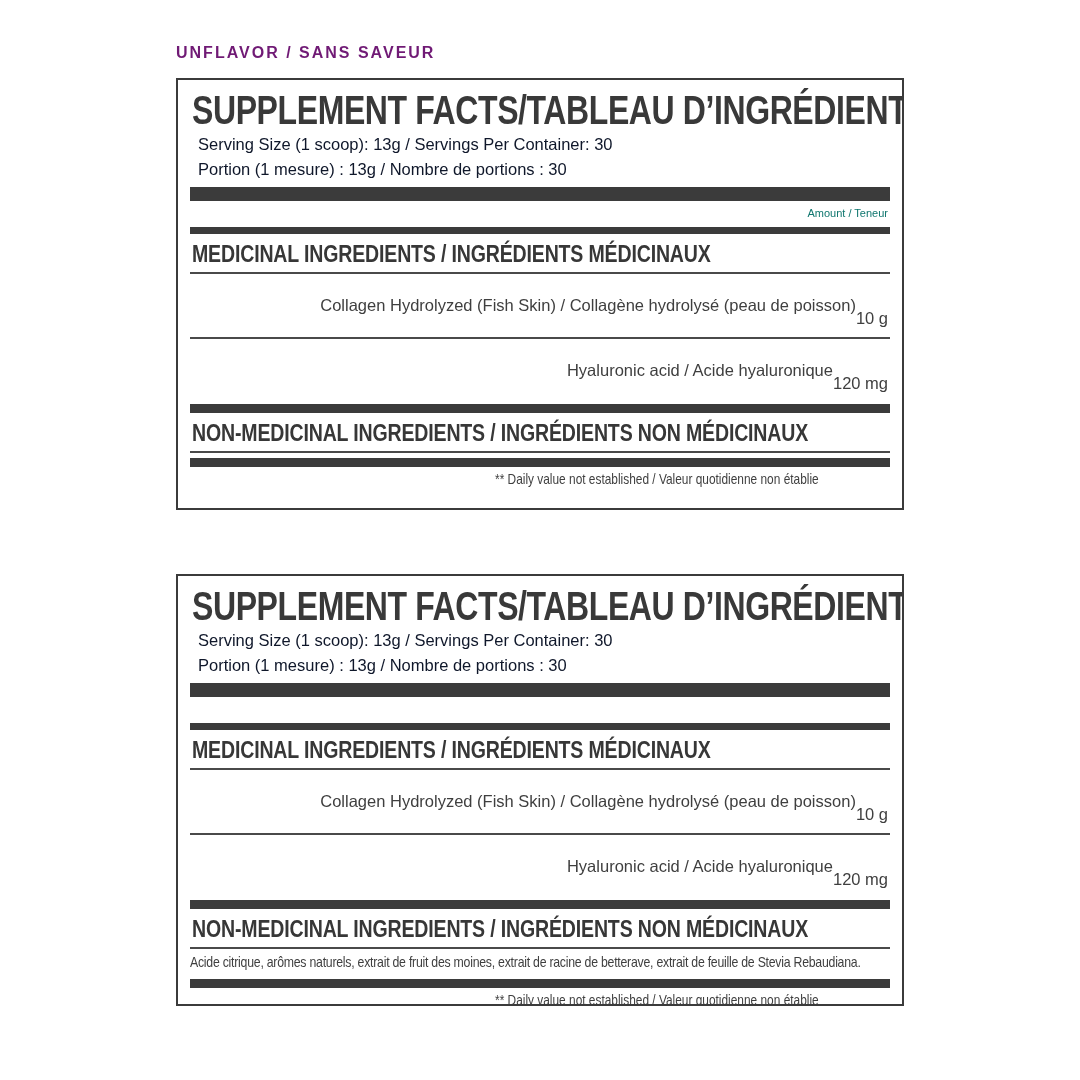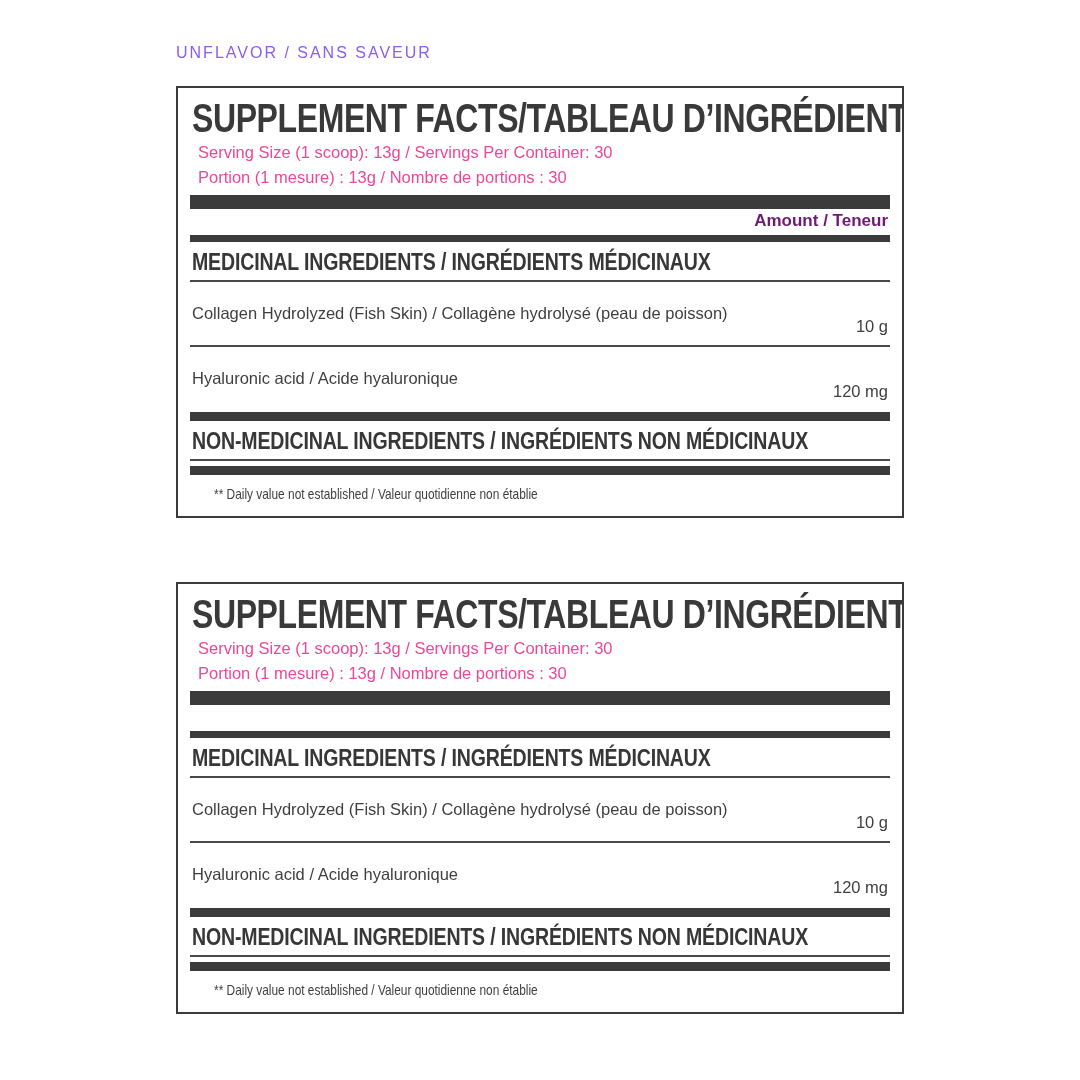--- a/index.html
+++ b/index.html
@@ -2,71 +2,71 @@
 <html><head>
 <meta charset="utf-8">
 <style>
   html,body{margin:0;padding:0;}
   body{
     width:1080px;height:1080px;background:#ffffff;overflow:hidden;
     font-family:"Liberation Sans", sans-serif;color:#3f3f3f;
   }
   .content{width:728px;margin-left:176px;}
   .flavor{
-    margin-top:44px;margin-bottom:24px;
-    font-size:16px;font-weight:normal;letter-spacing:2px;color:#8b5cf6;
+    margin-top:44px;margin-bottom:16px;
+    font-size:16px;font-weight:bold;letter-spacing:2px;color:#701a75;
   }
   .panel{
     width:728px;height:432px;box-sizing:border-box;
     border:2px solid #3b3b3b;background:#ffffff;
     padding:6px 12px 8px 12px;overflow:hidden;
   }
   .panel + .panel{margin-top:64px;}
   .facts-title{
     display:inline-block;white-space:nowrap;
     font-size:40px;font-weight:bold;letter-spacing:-0.5px;color:#393939;
     line-height:44px;margin:2px 0 0 2px;
     transform:scaleX(0.80);transform-origin:left center;
   }
   .serving-line{
-    font-size:16.5px;line-height:25px;color:#ec4899;padding-left:8px;
+    font-size:16.5px;line-height:25px;color:#0f172a;padding-left:8px;
     white-space:nowrap;
   }
   .bar{background:#3b3b3b;}
   .bar-thick{height:14px;margin-top:5px;}
   .bar-7{height:7px;}
   .bar-9{height:9px;margin-top:2px;}
   .bar-9b{height:9px;margin-top:5px;}
   .amount-row{
     height:26px;line-height:24px;text-align:right;
-    font-size:17px;font-weight:bold;color:#701a75;padding-right:2px;
+    font-size:11px;font-weight:normal;color:#0f766e;padding-right:2px;
   }
   .section-header{
     margin:7px 0 5px 2px;line-height:26px;height:26px;
   }
   .section-header span{
     display:inline-block;white-space:nowrap;
     font-size:23px;font-weight:bold;color:#373737;letter-spacing:-0.2px;
     transform:scaleX(0.85);transform-origin:left center;
   }
   .rule{height:2px;background:#4a4a4a;}
   .ing-row{
-    display:flex;justify-content:space-between;align-items:center;
+    display:flex;justify-content:flex-end;align-items:center;
     padding:8px 2px;font-size:16.5px;line-height:21px;color:#3f3f3f;
   }
   .ing-name{white-space:nowrap;}
   .ing-amount{white-space:nowrap;margin-top:26px;}
   .nm-line{line-height:25px;height:25px;}
   .nm-line span{
     display:inline-block;white-space:nowrap;
     font-size:15px;letter-spacing:-0.3px;color:#3f3f3f;
     transform:scaleX(0.82);transform-origin:left center;
   }
   .footnote{
-    padding:9px 0 0 24px;line-height:20px;
+    padding:2px 0 0 24px;line-height:20px;text-align:right;
   }
   .footnote span{
     display:inline-block;white-space:nowrap;
     font-size:14.5px;color:#3f3f3f;
     transform:scaleX(0.82);transform-origin:left center;
   }
 </style>
 </head>
 <body>
 
@@ -127,19 +127,22 @@
     <div class="rule"></div>
     <div class="ing-row">
       <span class="ing-name">Hyaluronic acid / Acide hyaluronique</span>
       <span class="ing-amount">120 mg</span>
     </div>
     <div class="bar bar-9"></div>
     <div class="section-header">
       <span>NON-MEDICINAL INGREDIENTS / INGRÉDIENTS NON MÉDICINAUX</span>
     </div>
     <div class="rule"></div>
+    <div class="nm-line">
+      <span>Acide citrique, arômes naturels, extrait de fruit des moines, extrait de racine de betterave, extrait de feuille de Stevia Rebaudiana.</span>
+    </div>
     <div class="bar bar-9b"></div>
     <div class="footnote">
       <span>** Daily value not established / Valeur quotidienne non établie</span>
     </div>
   </div>
 
 </div>
 
 </body></html>

